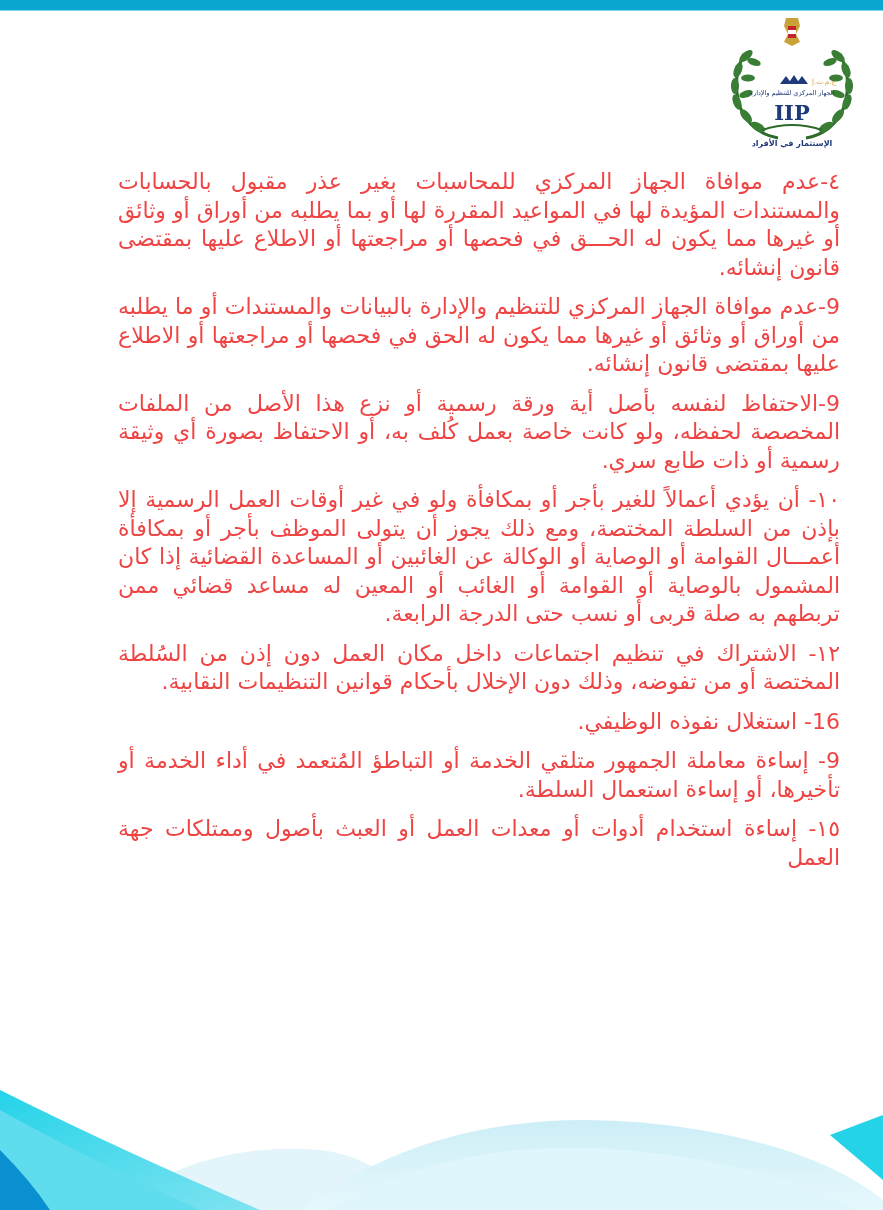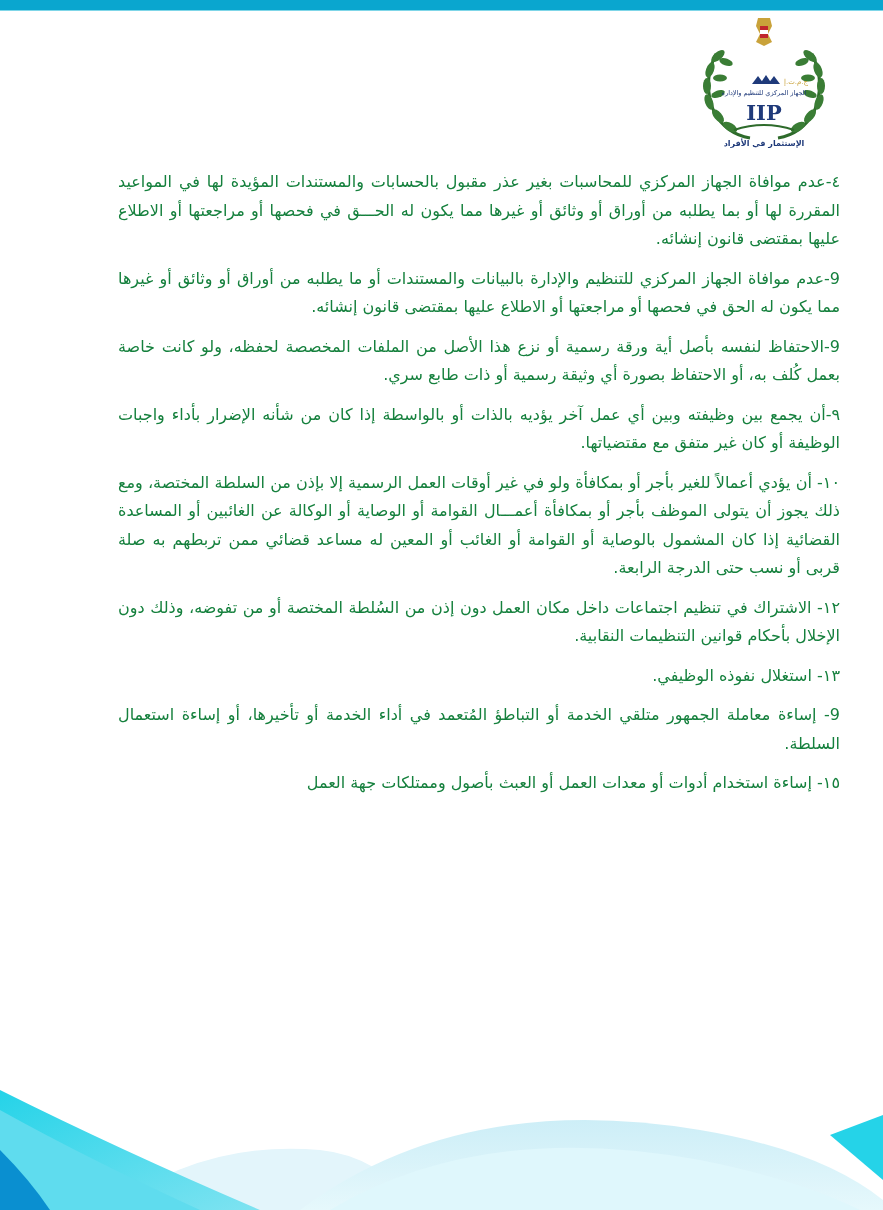--- a/index.html
+++ b/index.html
@@ -6,27 +6,27 @@
   body {
     width: 883px; height: 1210px; position: relative; overflow: hidden;
     background: #ffffff;
     font-family: "DejaVu Sans", sans-serif;
   }
   .top-bar {
     position: absolute; left: 0; top: 0; width: 883px; height: 10px;
     background: #0aa6cf; border-bottom: 1px solid #7fd6e8;
   }
   .logo {
-    position: absolute; left: 696px; top: 12px; width: 136px; height: 142px;
+    position: absolute; left: 724px; top: 12px; width: 136px; height: 142px;
   }
   .logo svg { width: 100%; height: 100%; display: block; }
   .content {
     position: absolute; left: 118px; top: 168px; width: 722px;
-    direction: rtl; text-align: justify; color: #15803d;
-    font-size: 16px; line-height: 28.5px;
+    direction: rtl; text-align: justify; color: #ef4444;
+    font-size: 22px; line-height: 28.5px;
   }
   .item { margin: 0 0 11px 0; }
   .item:last-child { margin-bottom: 12px; }
   .waves {
     position: absolute; left: 0; bottom: 0; width: 883px; height: 120px;
   }
   .waves svg { width: 100%; height: 100%; display: block; }
 </style>
 </head>
 <body>
@@ -75,24 +75,23 @@
     <text x="68" y="108" font-size="21" font-weight="bold" fill="#1f3a7a" text-anchor="middle" font-family="DejaVu Serif, serif">IIP</text>
     <path d="M38 118 Q68 108 98 118" fill="none" stroke="#2e6b2b" stroke-width="2"></path>
     <text x="68" y="134" font-size="8" font-weight="bold" fill="#1f3a7a" text-anchor="middle" font-family="DejaVu Sans, sans-serif">الإستثمار في الأفراد</text>
   </svg>
 </div>
 
 <div class="content">
   <p class="item">٤-عدم موافاة الجهاز المركزي للمحاسبات بغير عذر مقبول بالحسابات والمستندات المؤيدة لها في المواعيد المقررة لها أو بما يطلبه من أوراق أو وثائق أو غيرها مما يكون له الحـــق في فحصها أو مراجعتها أو الاطلاع عليها بمقتضى قانون إنشائه.</p>
   <p class="item">9-عدم موافاة الجهاز المركزي للتنظيم والإدارة بالبيانات والمستندات أو ما يطلبه من أوراق أو وثائق أو غيرها مما يكون له الحق في فحصها أو مراجعتها أو الاطلاع عليها بمقتضى قانون إنشائه.</p>
   <p class="item">9-الاحتفاظ لنفسه بأصل أية ورقة رسمية أو نزع هذا الأصل من الملفات المخصصة لحفظه، ولو كانت خاصة بعمل كُلف به، أو الاحتفاظ بصورة أي وثيقة رسمية أو ذات طابع سري.</p>
-  <p class="item">٩-أن يجمع بين وظيفته وبين أي عمل آخر يؤديه بالذات أو بالواسطة إذا كان من شأنه الإضرار بأداء واجبات الوظيفة أو كان غير متفق مع مقتضياتها.</p>
   <p class="item">١٠- أن يؤدي أعمالاً للغير بأجر أو بمكافأة ولو في غير أوقات العمل الرسمية إلا بإذن من السلطة المختصة، ومع ذلك يجوز أن يتولى الموظف بأجر أو بمكافأة أعمـــال القوامة أو الوصاية أو الوكالة عن الغائبين أو المساعدة القضائية إذا كان المشمول بالوصاية أو القوامة أو الغائب أو المعين له مساعد قضائي ممن تربطهم به صلة قربى أو نسب حتى الدرجة الرابعة.</p>
   <p class="item">١٢- الاشتراك في تنظيم اجتماعات داخل مكان العمل دون إذن من السُلطة المختصة أو من تفوضه، وذلك دون الإخلال بأحكام قوانين التنظيمات النقابية.</p>
-  <p class="item">١٣- استغلال نفوذه الوظيفي.</p>
+  <p class="item">16- استغلال نفوذه الوظيفي.</p>
   <p class="item">9- إساءة معاملة الجمهور متلقي الخدمة أو التباطؤ المُتعمد في أداء الخدمة أو تأخيرها، أو إساءة استعمال السلطة.</p>
   <p class="item">١٥- إساءة استخدام أدوات أو معدات العمل أو العبث بأصول وممتلكات جهة العمل</p>
 </div>
 
 <div class="waves">
   <svg viewBox="0 0 883 120" preserveAspectRatio="none">
     <defs>
       <linearGradient id="gL" x1="0" y1="0" x2="1" y2="1">
         <stop offset="0" stop-color="#25d3e8"></stop>
         <stop offset="1" stop-color="#7fe3f1"></stop>

